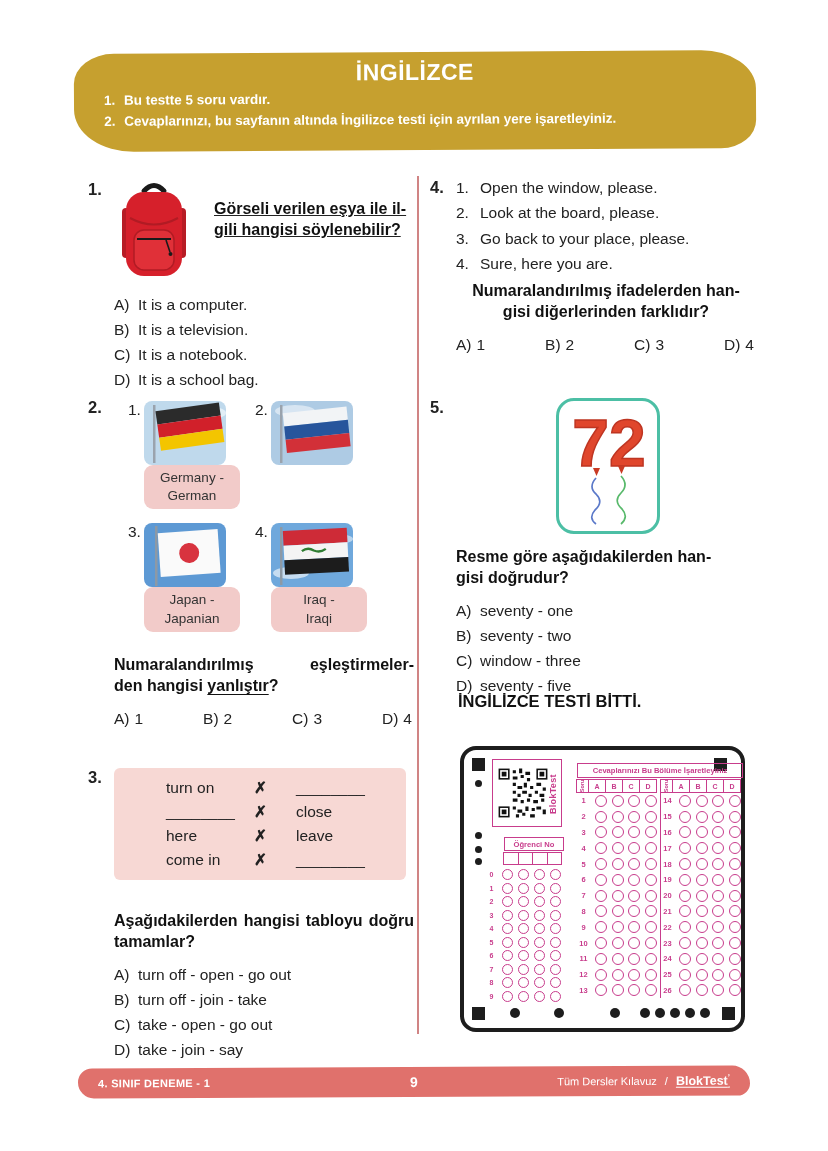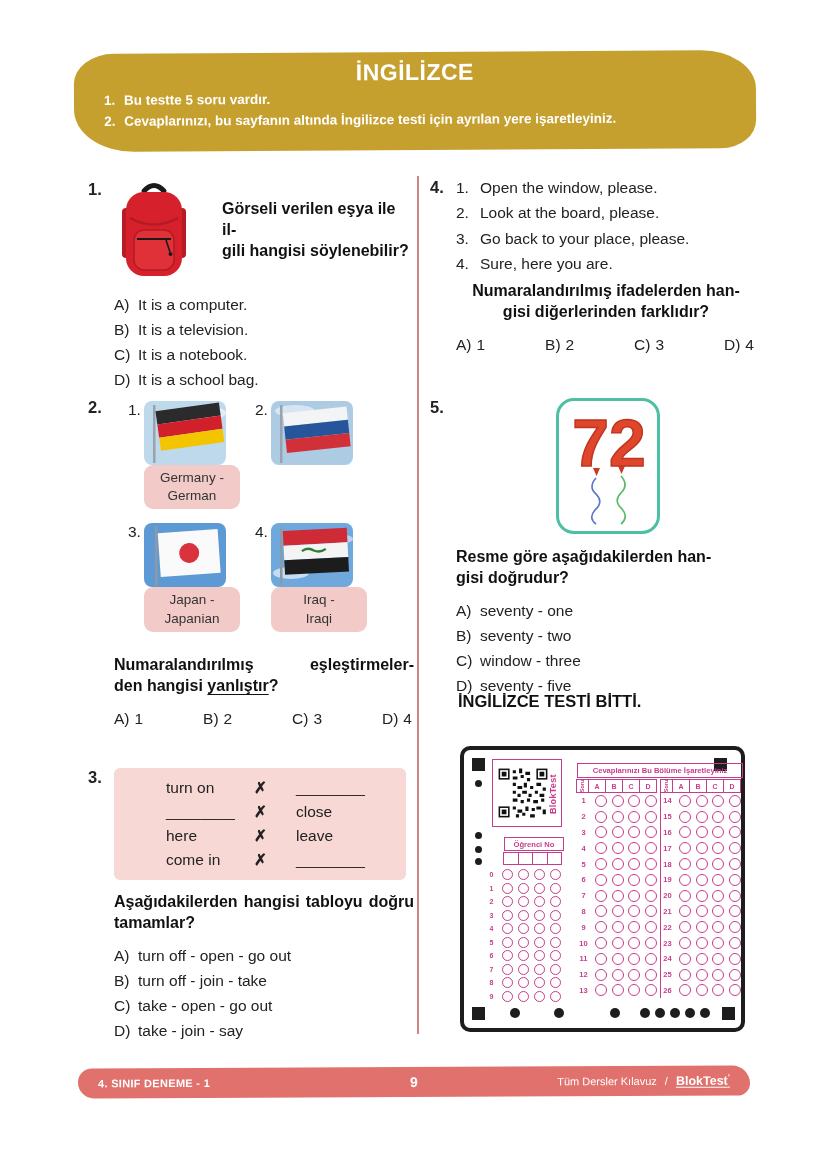--- a/index.html
+++ b/index.html
@@ -27,56 +27,56 @@
   .preline { white-space:pre-line; }
   .just { text-align:justify; }
   .justlast { text-align:justify; text-align-last:justify; }
   .ul { text-decoration:underline; text-underline-offset:3px; }
   .opts { margin-top:13px; }
   .opt { display:flex; font-size:15.5px; margin-bottom:5.5px; line-height:1.25; }
   .opt .letter { width:24px; flex:none; }
   .opt-inline { display:flex; justify-content:space-between; width:298px; font-size:15.5px; margin-top:14px; }
   .io .letter { margin-right:5px; }
   
-  .q1-top { display:flex; gap:28px; }
+  .q1-top { display:flex; gap:20px;text-decoration:underline; }
   .q1-top svg { flex:none; }
   .q1-stem { margin-top:18px; }
   
   .flaggrid { display:grid; grid-template-columns:127px 127px; padding-left:14px; margin-top:3px; }
   .flag-cell { display:flex; margin-bottom:14px; }
   .fnum { width:16px; font-size:15.5px; flex:none; }
   .fcol { width:96px; }
   .flag-svg { width:82px; height:64px; border-radius:8px; display:block; }
   .flabel {
     width:96px; background:#F2CBC9; border-radius:9px;
     font-size:13.5px; line-height:1.35; text-align:center; padding:4px 0; color:#333;
   }
   .q2-stem { margin-top:8px; width:300px; }
   
   .q3-box {
     background:#F7D8D4; border-radius:6px; width:292px; padding:11px 0 11px 52px;
     display:grid; grid-template-columns:88px 42px 110px; row-gap:6px; font-size:15.5px;
   }
   .q3-mark { font-weight:700; }
-  .q3-stem { margin-top:11px; width:300px; }
+  .q3-stem { margin-top:30px; width:300px; }
   
   .q4-item { display:flex; font-size:15.5px; margin-bottom:6px; line-height:1.25; }
   .q4-item .inum { width:24px; flex:none; }
   .q4-stem { margin-top:4px; width:300px;text-align:center; }
   
   .balloon-box {
     margin-left:100px; width:104px; height:136px; border:3px solid #4CBFA5;
     border-radius:18px; background:#fff; display:flex; align-items:center; justify-content:center;
   }
   .q5-stem { margin-top:12px; width:300px; }
   .end-text { position:absolute; left:458px; top:692px; font-size:16.5px; font-weight:700; color:#111; }
   
   .sheet {
     position:absolute; left:460px; top:746px; width:285px; height:286px;
-    border:4px solid #1d1d1d; border-radius:10px; background:#fff;
+    border:4px solid #1d1d1d; border-radius:16px; background:#fff;
   }
   .sheet * { position:absolute; }
   .sq { width:13px; height:13px; background:#1d1d1d; }
   .mdot { background:#1d1d1d; border-radius:50%; }
   .qrbox { left:28px; top:9px; width:70px; height:68px; border:1px solid #C83C8C; }
   .qrbox svg { left:4px; top:7px; }
   .qr-brand {
     right:1px; top:4px; width:12px; height:60px; color:#C83C8C; font-size:9px; font-weight:700;
     writing-mode:vertical-rl; transform:rotate(180deg); text-align:center; letter-spacing:.3px;
   }

